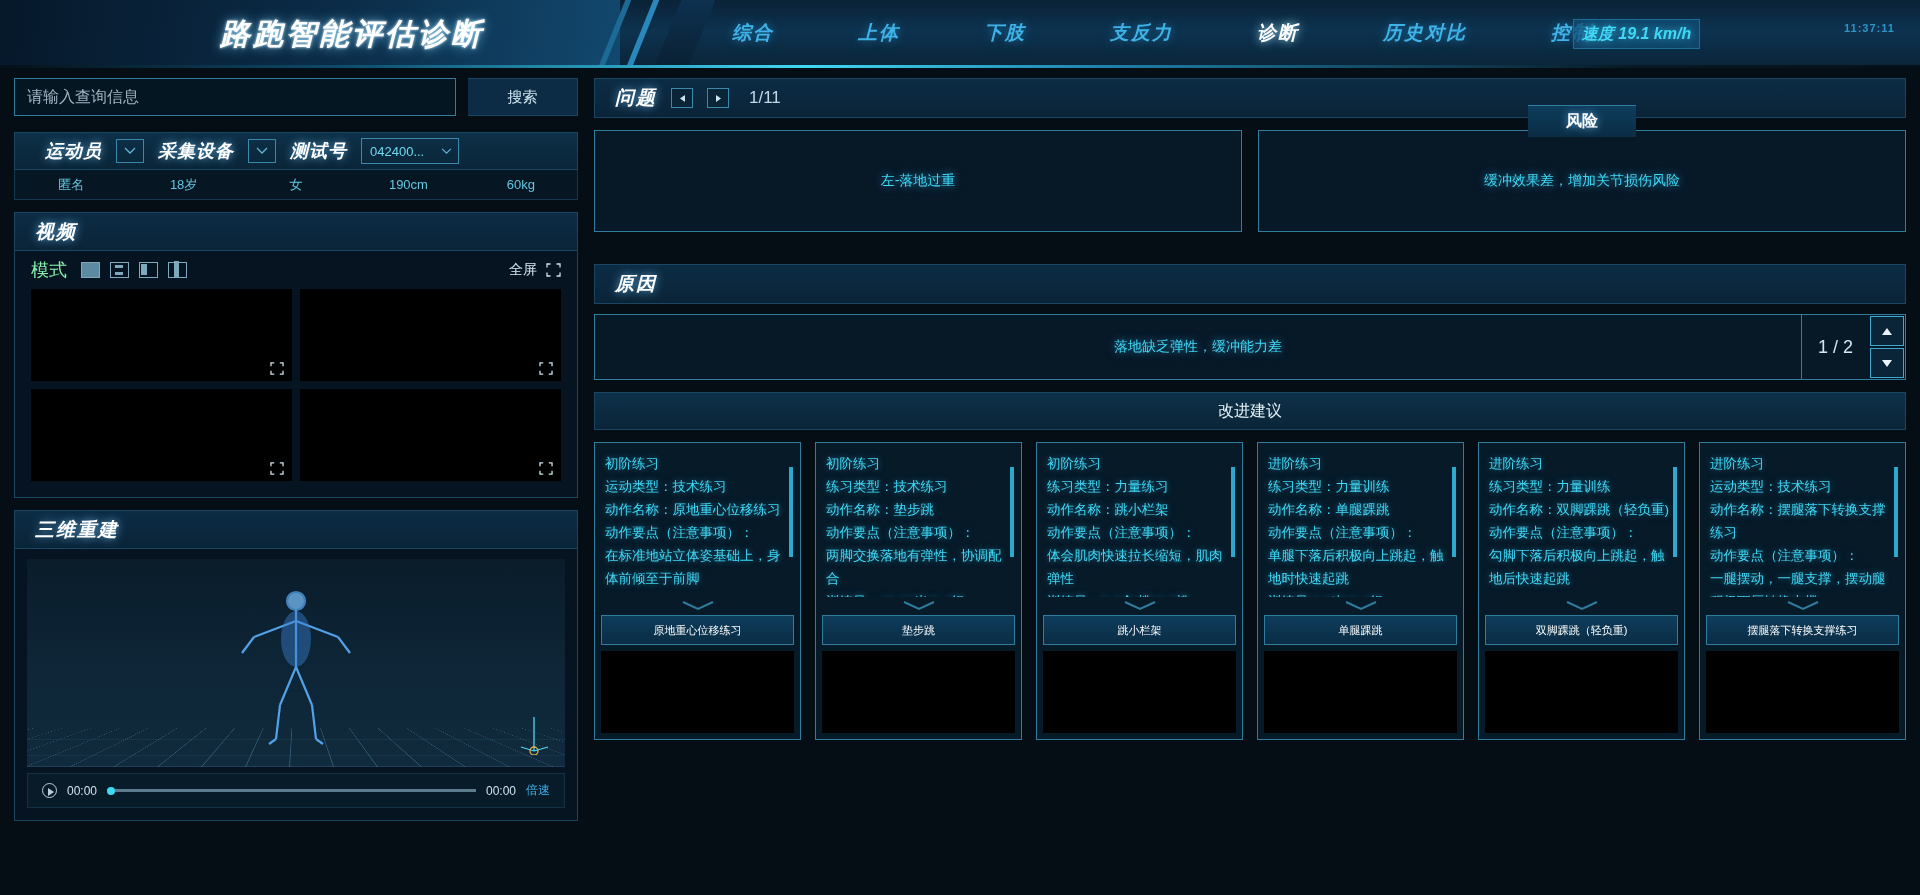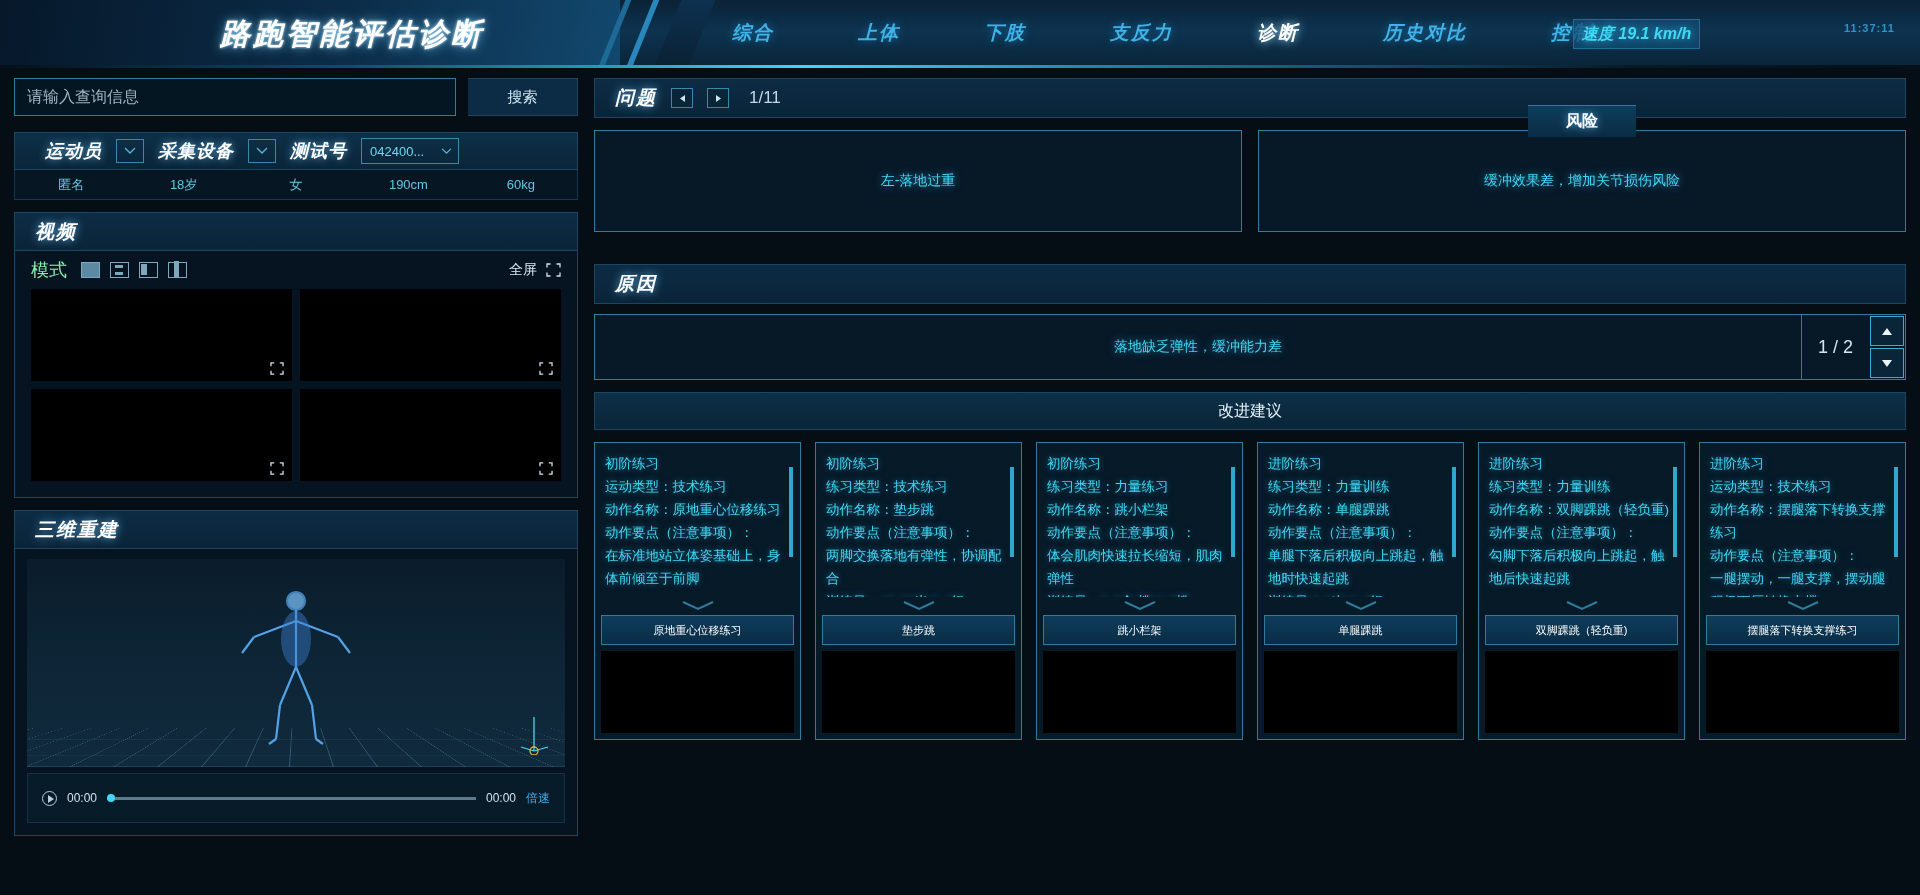--- a/index.html
+++ b/index.html
@@ -138,21 +138,21 @@
     position:absolute; left:-25%; bottom:0; width:150%; height:128px;
     background-image:
       repeating-linear-gradient(90deg, rgba(90,150,185,.45) 0 1px, transparent 1px 44px),
       repeating-linear-gradient(0deg, rgba(90,150,185,.45) 0 1px, transparent 1px 26px);
     transform: perspective(210px) rotateX(62deg);
     transform-origin: bottom center;
   }
   .figure { position:absolute; left:50%; top:22px; transform:translateX(-50%); }
   .axis-gizmo { position:absolute; right:14px; bottom:12px; width:34px; height:44px; }
   .player-bar {
-    height:50px; margin:0 12px 12px 12px; display:flex; align-items:center;
+    height:35px; margin:0 12px 12px 12px; display:flex; align-items:center;
     padding:0 14px; gap:10px; background:#071b29; border:1px solid #143145;
   }
   .play-btn { width:15px; height:15px; border:1.4px solid #b9cfdd; border-radius:50%; position:relative; cursor:pointer; }
   .play-btn::after { content:""; position:absolute; left:5px; top:3.5px; border-left:6px solid #b9cfdd; border-top:4px solid transparent; border-bottom:4px solid transparent; }
   .time-txt { font-size:12px; color:#cfe2ed; }
   .track { flex:1; height:3px; background:#5d7d8e; position:relative; cursor:pointer; }
   .track .knob { position:absolute; left:0; top:-2.5px; width:8px; height:8px; border-radius:50%; background:#3fd8f5; }
   .rate-txt { font-size:12px; color:#3fb3e8; cursor:pointer; }
 
   

